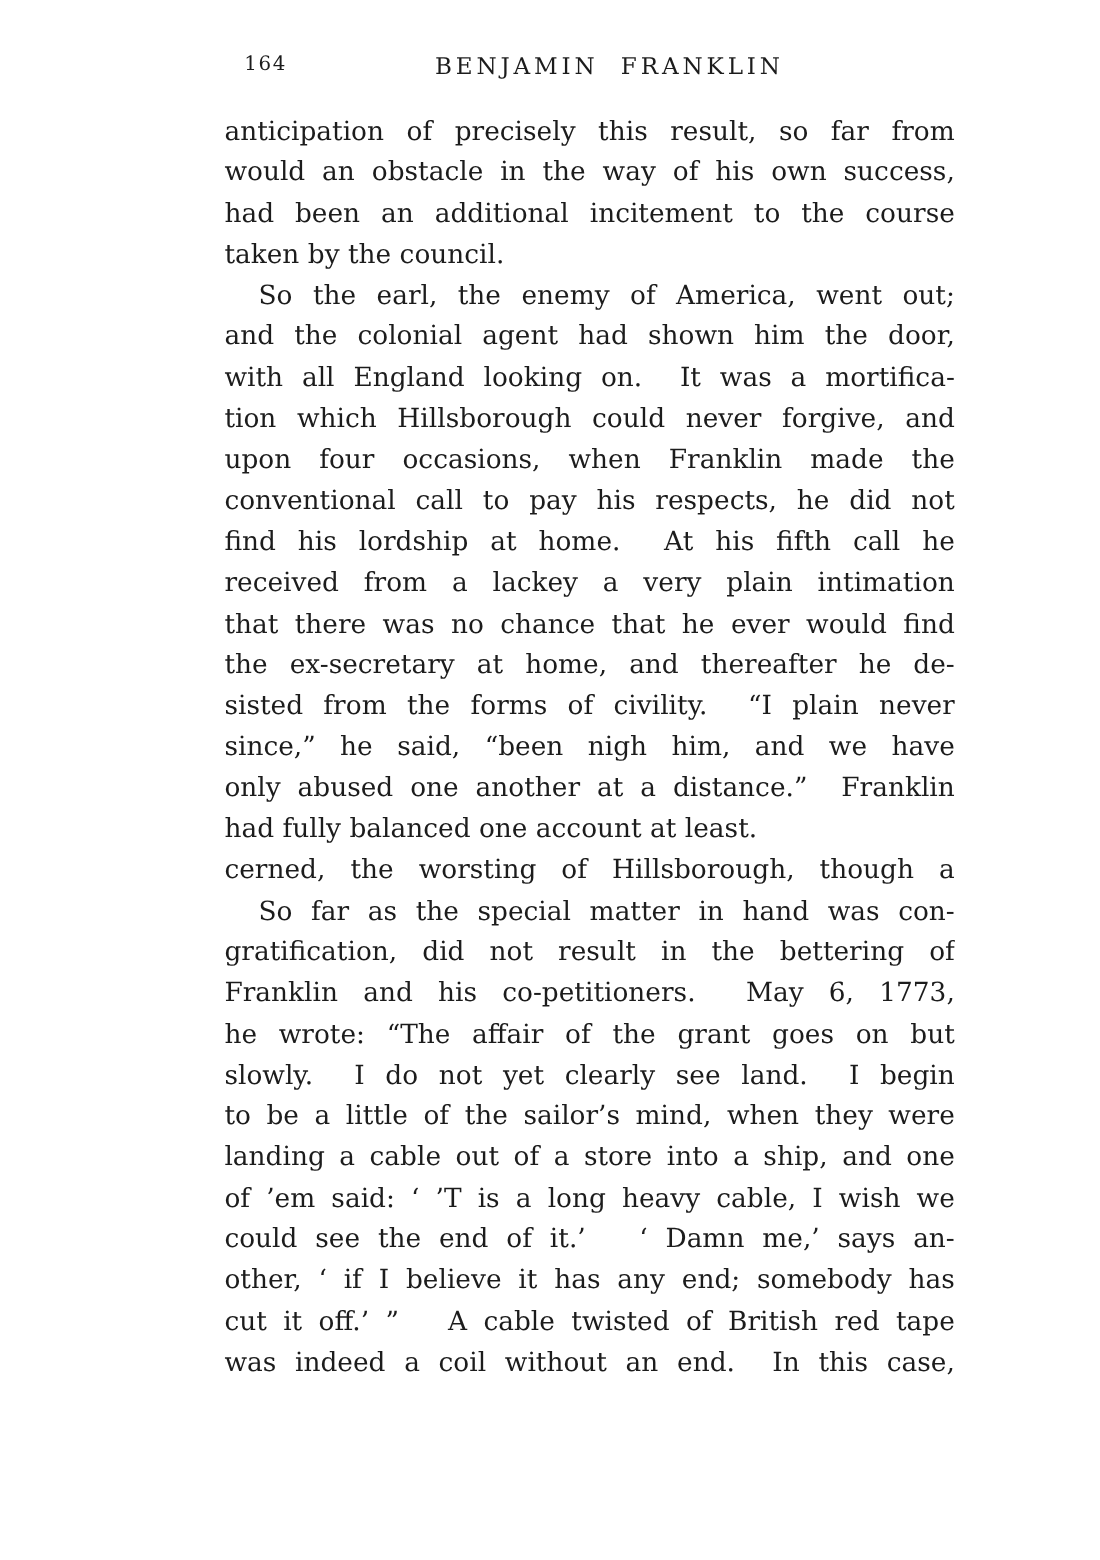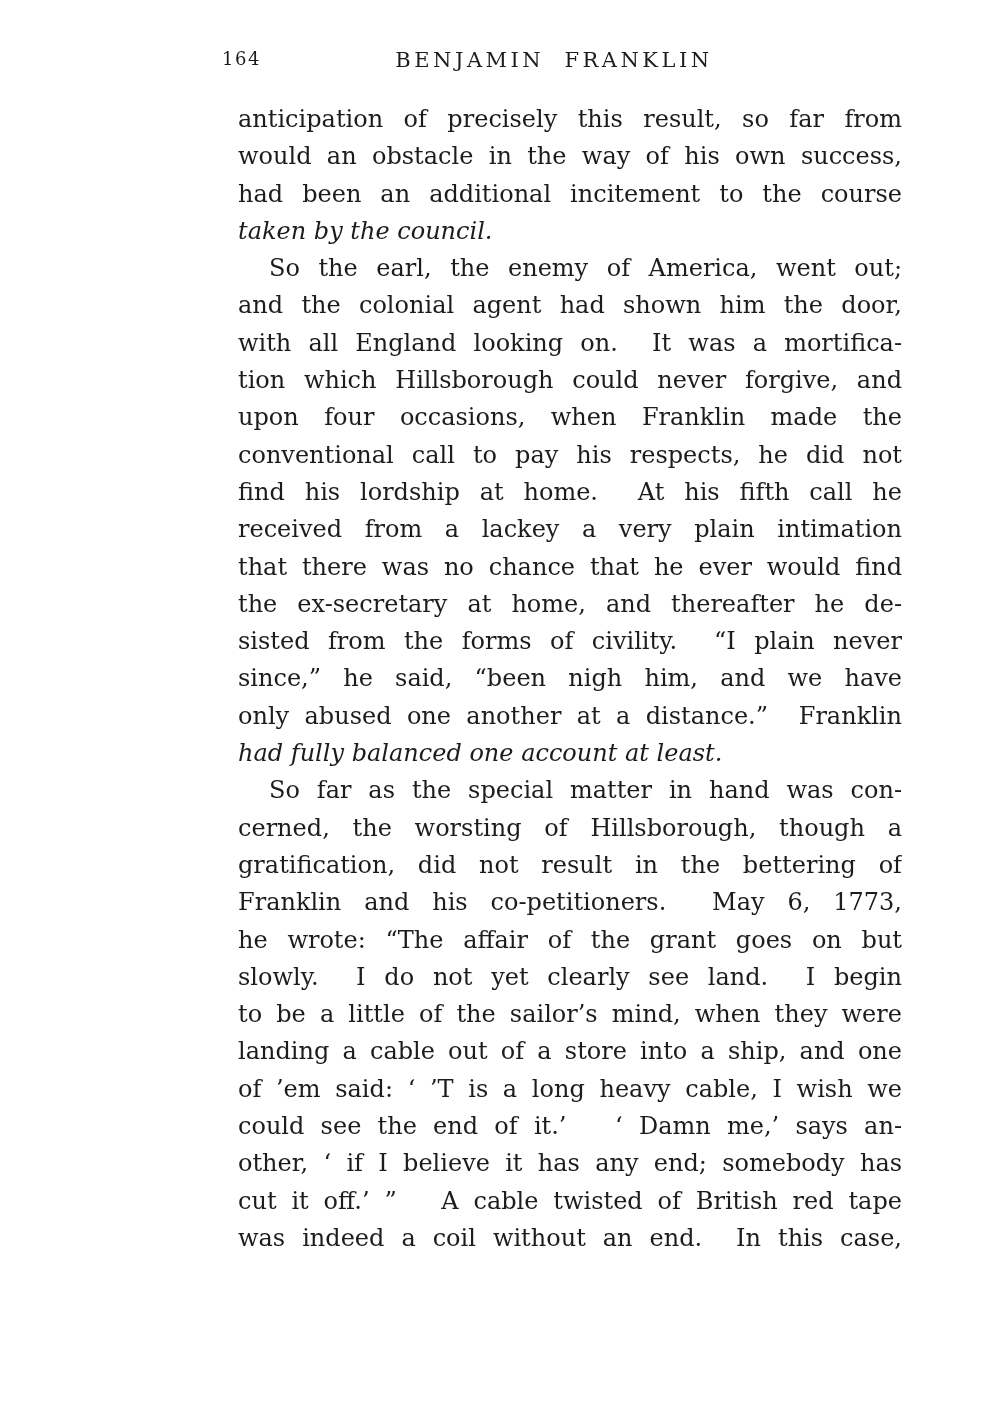--- a/index.html
+++ b/index.html
@@ -37,36 +37,35 @@
     top: 0;
     width: 100%;
     text-align: center;
     font-size: 21px;
     letter-spacing: 3.5px;
     word-spacing: 10px;
   }
   .text-block {
     position: absolute;
     top: 101px;
-    left: 238px;
+    left: 204px;
     width: 664px;
   }
   .line {
     font-size: 24px;
     line-height: 37.3px;
     height: 37.3px;
     text-align: justify;
     text-align-last: justify;
     -moz-text-align-last: justify;
     white-space: pre-wrap;
     overflow: hidden;
   }
   .line.end {
     text-align-last: left;
-    font-style: italic;
     -moz-text-align-last: left;
   }
   .line.indent {
     text-indent: 31px;
   }
 </style>
 </head>
 <body>
 
 <div class="page">
@@ -89,22 +88,22 @@
       <div class="line">upon four occasions, when Franklin made the</div>
       <div class="line">conventional call to pay his respects, he did not</div>
       <div class="line">find his lordship at home.  At his fifth call he</div>
       <div class="line">received from a lackey a very plain intimation</div>
       <div class="line">that there was no chance that he ever would find</div>
       <div class="line">the ex-secretary at home, and thereafter he de-</div>
       <div class="line">sisted from the forms of civility.  “I plain never</div>
       <div class="line">since,” he said, “been nigh him, and we have</div>
       <div class="line">only abused one another at a distance.”  Franklin</div>
       <div class="line end">had fully balanced one account at least.</div>
+      <div class="line">cerned, the worsting of Hillsborough, though a</div>
       <div class="line indent">So far as the special matter in hand was con-</div>
-      <div class="line">cerned, the worsting of Hillsborough, though a</div>
       <div class="line">gratification, did not result in the bettering of</div>
       <div class="line">Franklin and his co-petitioners.  May 6, 1773,</div>
       <div class="line">he wrote: “The affair of the grant goes on but</div>
       <div class="line">slowly.  I do not yet clearly see land.  I begin</div>
       <div class="line">to be a little of the sailor’s mind, when they were</div>
       <div class="line">landing a cable out of a store into a ship, and one</div>
       <div class="line">of ’em said: ‘ ’T is a long heavy cable, I wish we</div>
       <div class="line">could see the end of it.’   ‘ Damn me,’ says an-</div>
       <div class="line">other, ‘ if I believe it has any end; somebody has</div>
       <div class="line">cut it off.’ ”   A cable twisted of British red tape</div>

